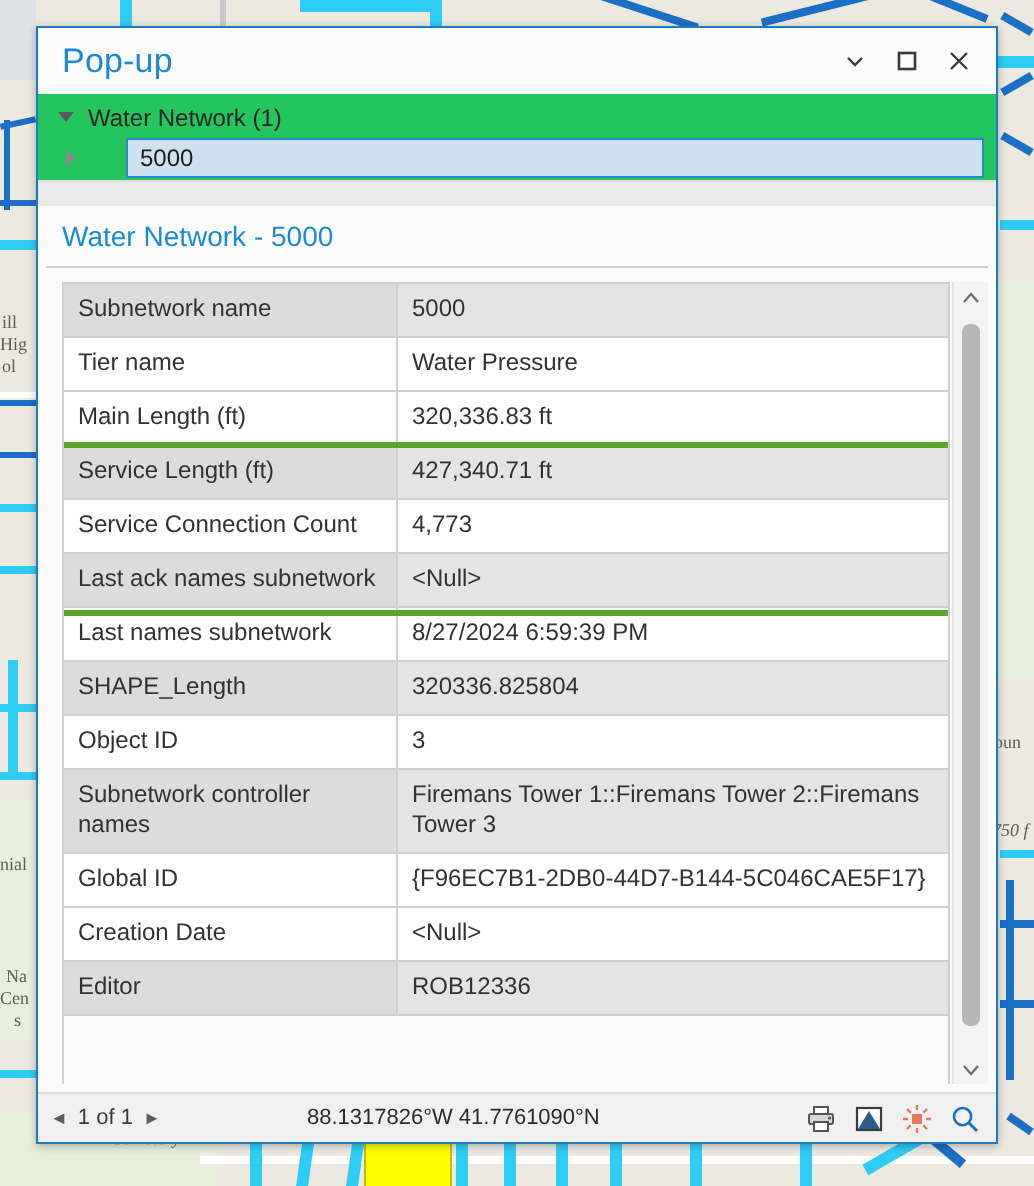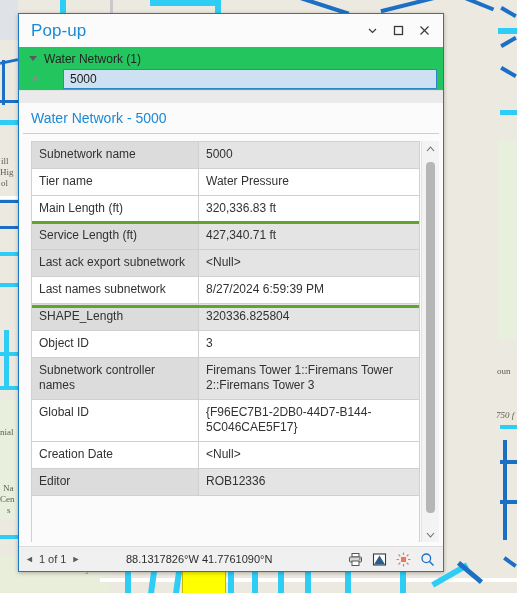--- a/index.html
+++ b/index.html
@@ -43,21 +43,21 @@
   #map-yellow-polygon {
     position: absolute;
     background: #ffff00;
     border: 1px solid #c9b800;
   }
 
   
   #popup-window {
     position: absolute;
     left: 18px; top: 13px;
-    width: 426px; height: 559px;
+    width: 481px; height: 559px;
     background: #fbfbfb;
     border: 1px solid #1a7ac4;
     box-sizing: border-box;
     display: flex;
     flex-direction: column;
     box-shadow: 0 1px 4px rgba(0,0,0,0.28);
   }
 
   
   #popup-titlebar {
@@ -390,22 +390,26 @@
               <td class="v">Water Pressure</td>
             </tr>
             <tr class="even">
               <td class="k">Main Length (ft)</td>
               <td class="v">320,336.83 ft</td>
             </tr>
             <tr class="odd">
               <td class="k">Service Length (ft)</td>
               <td class="v">427,340.71 ft</td>
             </tr>
-            <tr class="odd">
-              <td class="k">Last ack export subnetwork</td>
+            <tr class="even">
+              <td class="k">Service Connection Count</td>
+              <td class="v">4,773</td>
+            </tr>
+            <tr class="odd">
+              <td class="k">Last ack names subnetwork</td>
               <td class="v">&lt;Null&gt;</td>
             </tr>
             <tr class="even">
               <td class="k">Last names subnetwork</td>
               <td class="v">8/27/2024 6:59:39 PM</td>
             </tr>
             <tr class="odd">
               <td class="k">SHAPE_Length</td>
               <td class="v">320336.825804</td>
             </tr>

